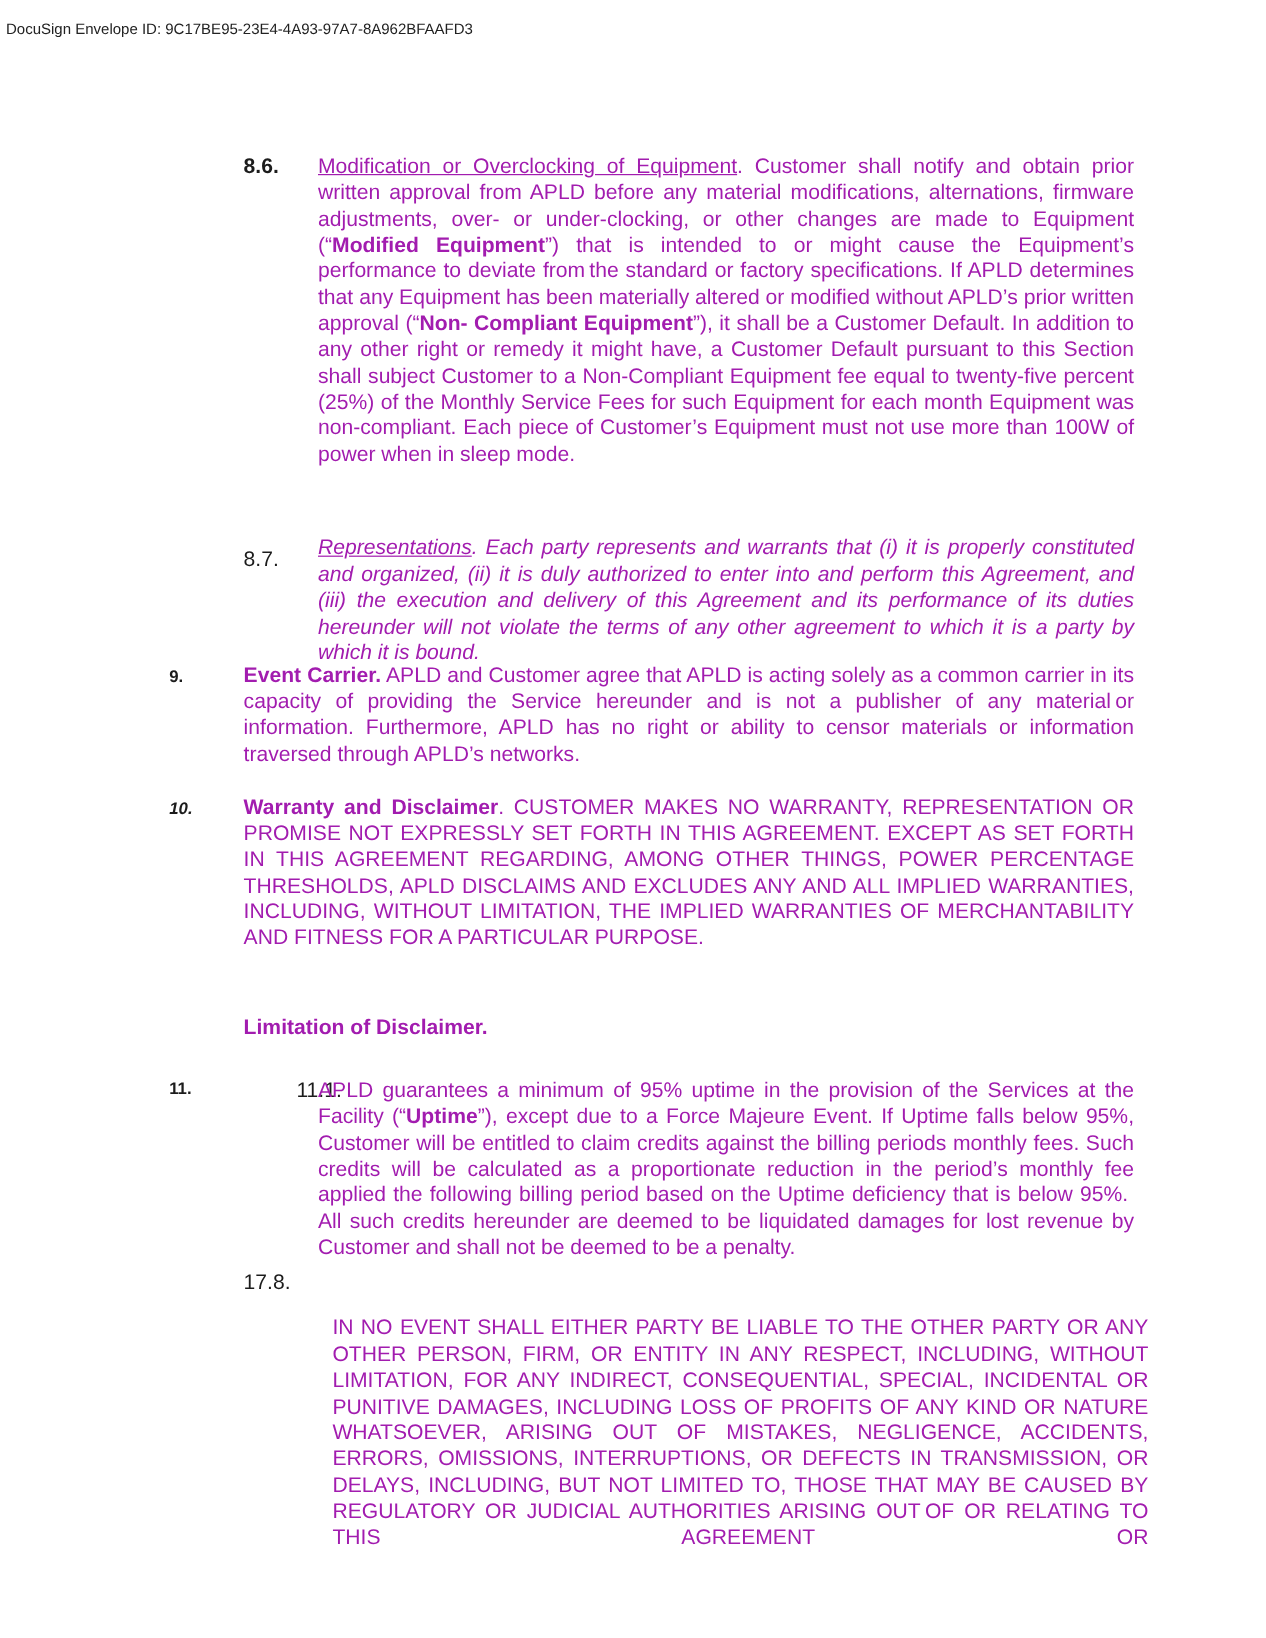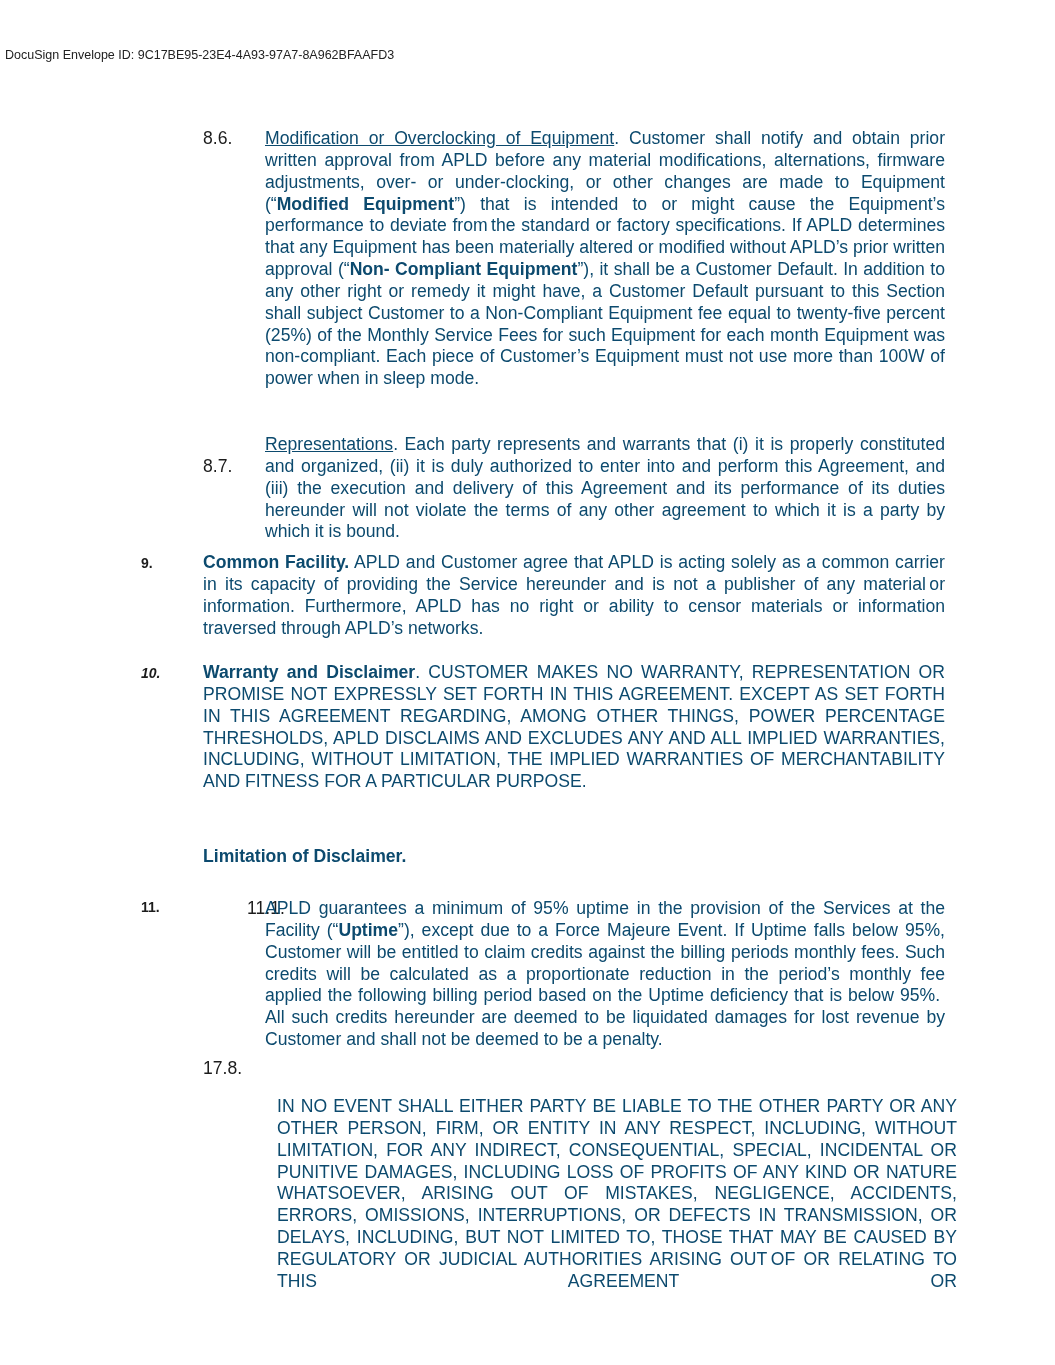--- a/index.html
+++ b/index.html
@@ -2,55 +2,55 @@
 <html><head>
 <meta charset="utf-8">
 <style>
   html, body { margin: 0; padding: 0; background: #ffffff; }
   body {
     width: 1055px; height: 1365px; position: relative; overflow: hidden;
     font-family: "Liberation Sans", sans-serif; color: #1a1a1a;
   }
   .envelope {
     position: absolute; left: 5px; top: 17px;
-    font-size: 12.5px; color: #222; margin-top: 31px;
+    font-size: 12.5px; color: #222;
   }
   .para {
     position: absolute; text-align: justify; text-align-last: left;
-    font-size: 17.6px; line-height: 21.85px; color: #0c4a6e;
+    font-size: 17.6px; line-height: 21.85px; color: #a21caf;
   }
   .sub { left: 265px; width: 680px; }
   .top { left: 203px; width: 742px; }
   .num {
     position: absolute; font-size: 17.6px; line-height: 21.85px; color: #1c1c1c;
   }
   .num.sub-num { left: 203px; }
   .num.top-num { left: 141px; font-weight: bold; font-size: 14px; }
   .u { text-decoration: underline; }
   .b { font-weight: bold; }
   .caps { word-spacing: 0; }
 </style>
 </head>
 <body>
 
 <div class="envelope">DocuSign Envelope ID: 9C17BE95-23E4-4A93-97A7-8A962BFAAFD3</div>
 
-<div class="num sub-num" style="top:128px;">8.6.</div>
+<div class="num sub-num" style="top:128px;font-weight:bold;">8.6.</div>
 <div class="para sub" style="top:128px;">
   <span class="u">Modification or Overclocking of Equipment</span><span>. Customer shall notify and obtain prior written approval from APLD before any material modifications, alternations, firmware adjustments, over- or under-clocking, or other changes are made to Equipment (“</span><span class="b">Modified Equipment</span><span>”) that is intended to or might cause the Equipment’s performance to deviate from the standard or factory specifications. If APLD determines that any Equipment has been materially altered or modified without APLD’s prior written approval (“</span><span class="b">Non- Compliant Equipment</span><span>”), it shall be a Customer Default. In addition to any other right or remedy it might have, a Customer Default pursuant to this Section shall subject Customer to a Non-Compliant Equipment fee equal to twenty-five percent (25%) of the Monthly Service Fees for such Equipment for each month Equipment was non-compliant. Each piece of Customer’s Equipment must not use more than 100W of power when in sleep mode.</span>
 </div>
 
 <div class="num sub-num" style="top:456px;">8.7.</div>
-<div class="para sub" style="top:434px;">
+<div class="para sub" style="top:446px;font-style:italic;">
   <span class="u">Representations</span><span>. Each party represents and warrants that (i) it is properly constituted and organized, (ii) it is duly authorized to enter into and perform this Agreement, and (iii) the execution and delivery of this Agreement and its performance of its duties hereunder will not violate the terms of any other agreement to which it is a party by which it is bound.</span>
 </div>
 
 <div class="num top-num" style="top:553px;">9.</div>
 <div class="para top" style="top:552px;">
-  <span class="b">Common Facility.</span><span> APLD and Customer agree that APLD is acting solely as a common carrier in its capacity of providing the Service hereunder and is not a publisher of any material or information. Furthermore, APLD has no right or ability to censor materials or information traversed through APLD’s networks.</span>
+  <span class="b">Event Carrier.</span><span> APLD and Customer agree that APLD is acting solely as a common carrier in its capacity of providing the Service hereunder and is not a publisher of any material or information. Furthermore, APLD has no right or ability to censor materials or information traversed through APLD’s networks.</span>
 </div>
 
 <div class="num top-num" style="top:663px;font-style:italic;">10.</div>
 <div class="para top caps" style="top:662px;">
   <span class="b">Warranty and Disclaimer</span><span>. CUSTOMER MAKES NO WARRANTY, REPRESENTATION OR PROMISE NOT EXPRESSLY SET FORTH IN THIS AGREEMENT. EXCEPT AS SET FORTH IN THIS AGREEMENT REGARDING, AMONG OTHER THINGS, POWER PERCENTAGE THRESHOLDS, APLD DISCLAIMS AND EXCLUDES ANY AND ALL IMPLIED WARRANTIES, INCLUDING, WITHOUT LIMITATION, THE IMPLIED WARRANTIES OF MERCHANTABILITY AND FITNESS FOR A PARTICULAR PURPOSE.</span>
 </div>
 
 <div class="num top-num" style="top:897px;">11.</div>
 <div class="para top" style="top:846px;">
   <span class="b">Limitation of Disclaimer.</span>

